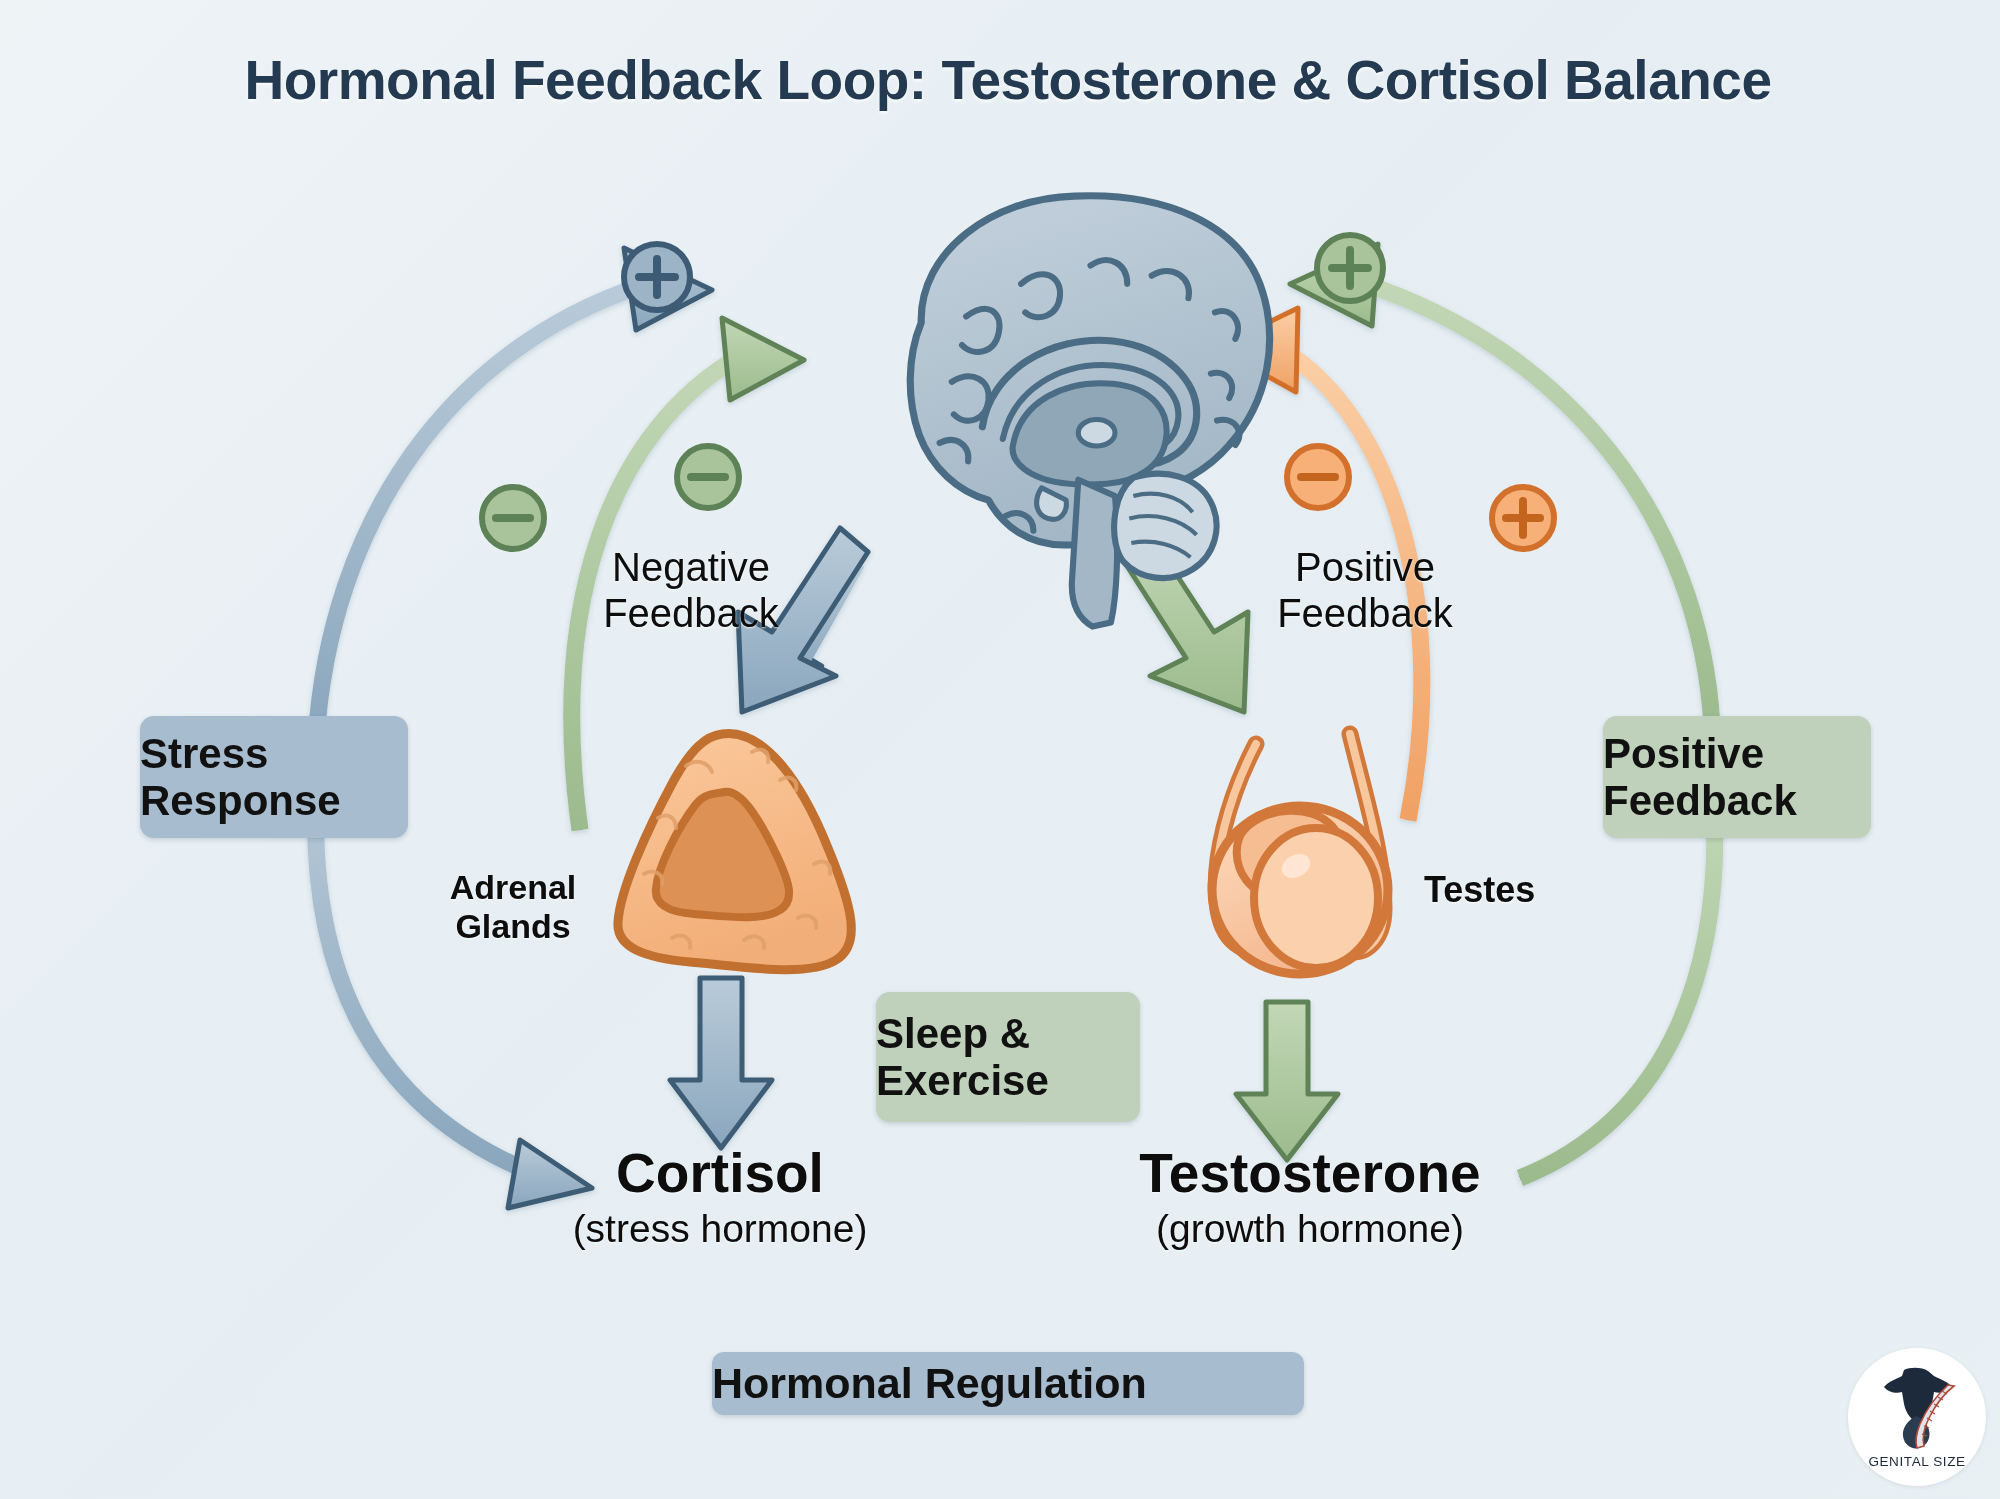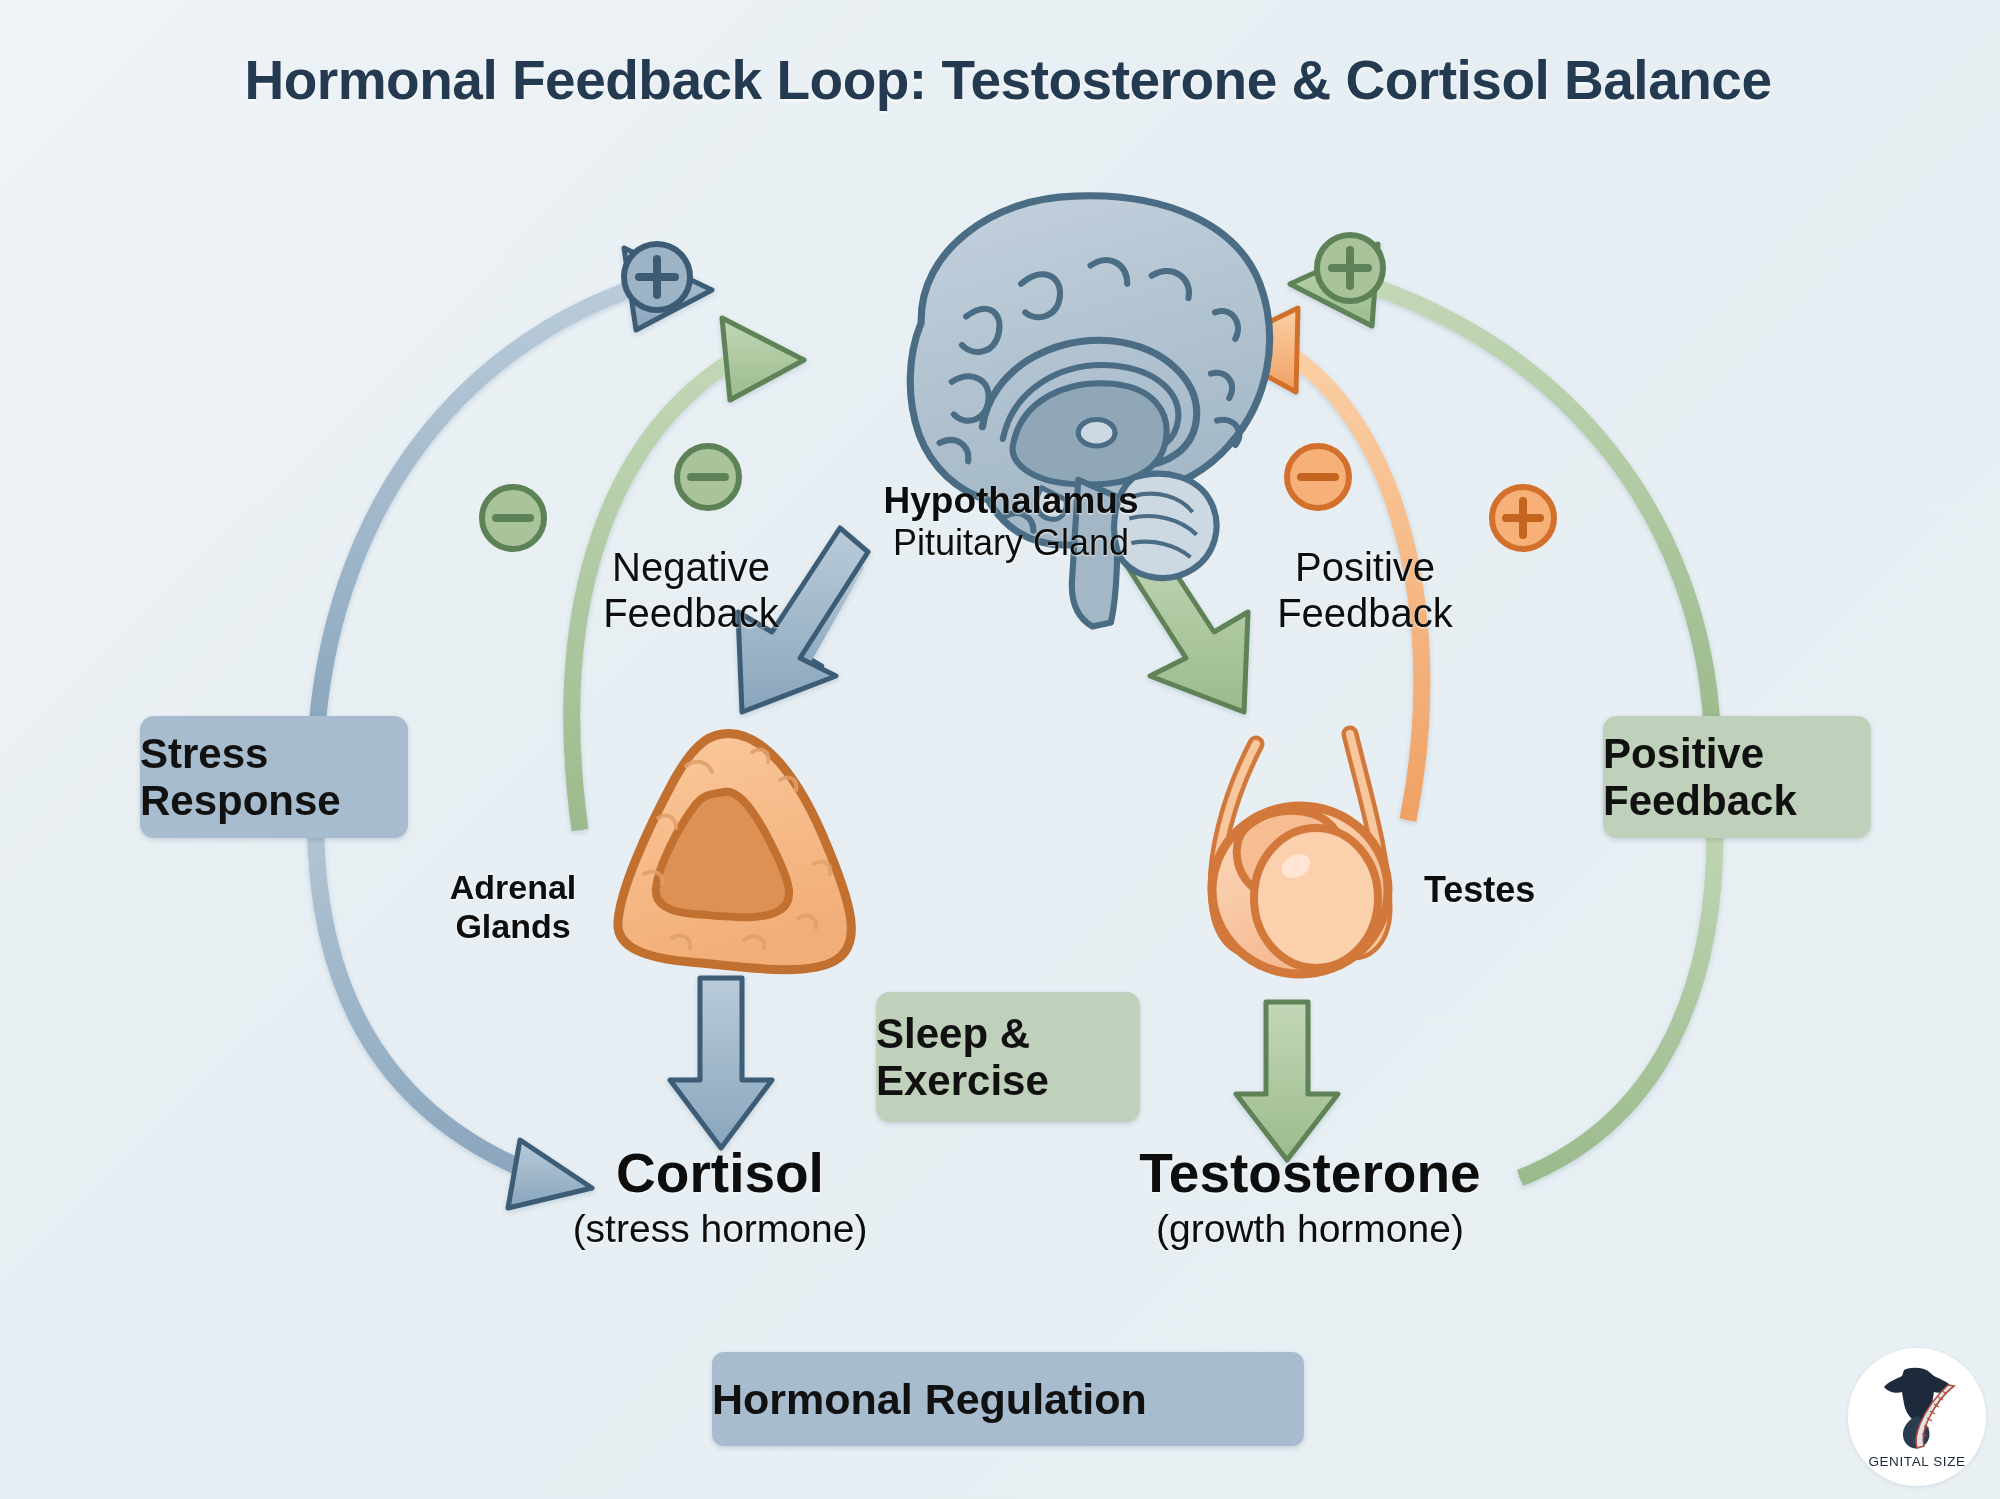--- a/index.html
+++ b/index.html
@@ -36,21 +36,21 @@
     text-align:center;line-height:1.12;
     box-shadow:0 2px 5px rgba(40,60,80,.18);
   }
   .badge span{display:block;}
   .badge-blue{background:#a7bcce;}
   .badge-green{background:#bfd0bb;}
 
   #badge-stress{left:140px;top:716px;width:268px;height:122px;font-size:42px;}
   #badge-positive{left:1603px;top:716px;width:268px;height:122px;font-size:42px;}
   #badge-sleep{left:876px;top:945px;width:264px;height:130px;font-size:42px;margin-top:47px;}
-  #badge-regulation{left:712px;top:1352px;width:592px;height:94px;font-size:43px;border-radius:12px;}
+  #badge-regulation{left:712px;top:1352px;width:592px;height:63px;font-size:43px;border-radius:12px;}
 
   
   .lbl{position:absolute;color:#0d0d0d;text-align:center;line-height:1.14;
        text-shadow:0 1px 2px rgba(255,255,255,.8);}
   .lbl .b{font-weight:bold;display:block;}
   .lbl .r{font-weight:normal;display:block;}
 
   #lbl-hypo{left:826px;top:480px;width:370px;font-size:36px;}
   #lbl-hypo .b{font-size:37px;}
   #lbl-hypo .r{font-size:36px;}
@@ -320,24 +320,20 @@
     </g>
 
     <g>
       <circle cx="1523" cy="518" r="31" fill="#f6b078" stroke="#d2702c" stroke-width="6"></circle>
       <path d="M 1523 501 L 1523 535 M 1506 518 L 1540 518" stroke="#c4651f" stroke-width="8" stroke-linecap="round"></path>
     </g>
   </svg>
 
   <div class="abs" id="title">Hormonal Feedback Loop: Testosterone &amp; Cortisol Balance</div>
 
-  <div class="lbl" id="lbl-hypo">
-    <span class="b">Hypothalamus</span>
-    <span class="r">Pituitary Gland</span>
-  </div>
 
   <div class="lbl" id="lbl-negfb">
     <span class="r">Negative</span>
     <span class="r">Feedback</span>
   </div>
 
   <div class="lbl" id="lbl-posfb">
     <span class="r">Positive</span>
     <span class="r">Feedback</span>
   </div>

